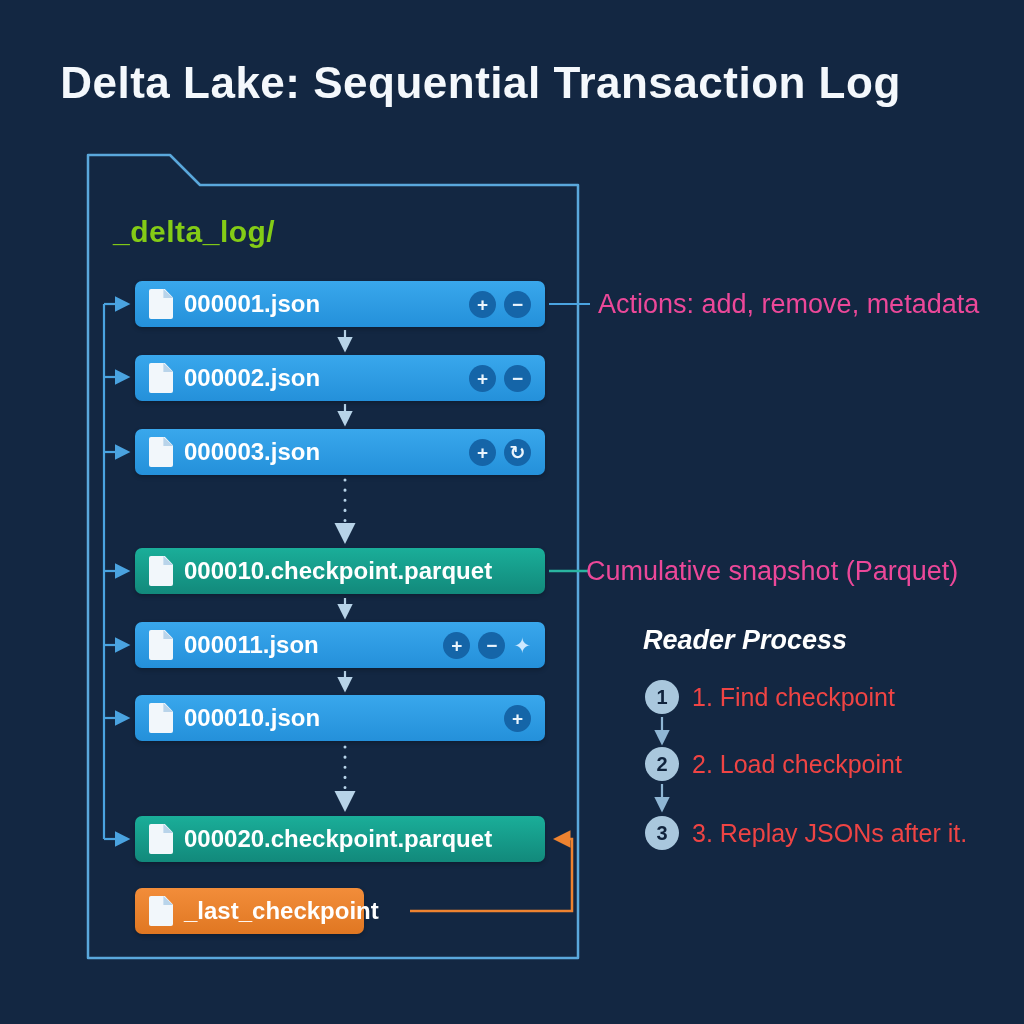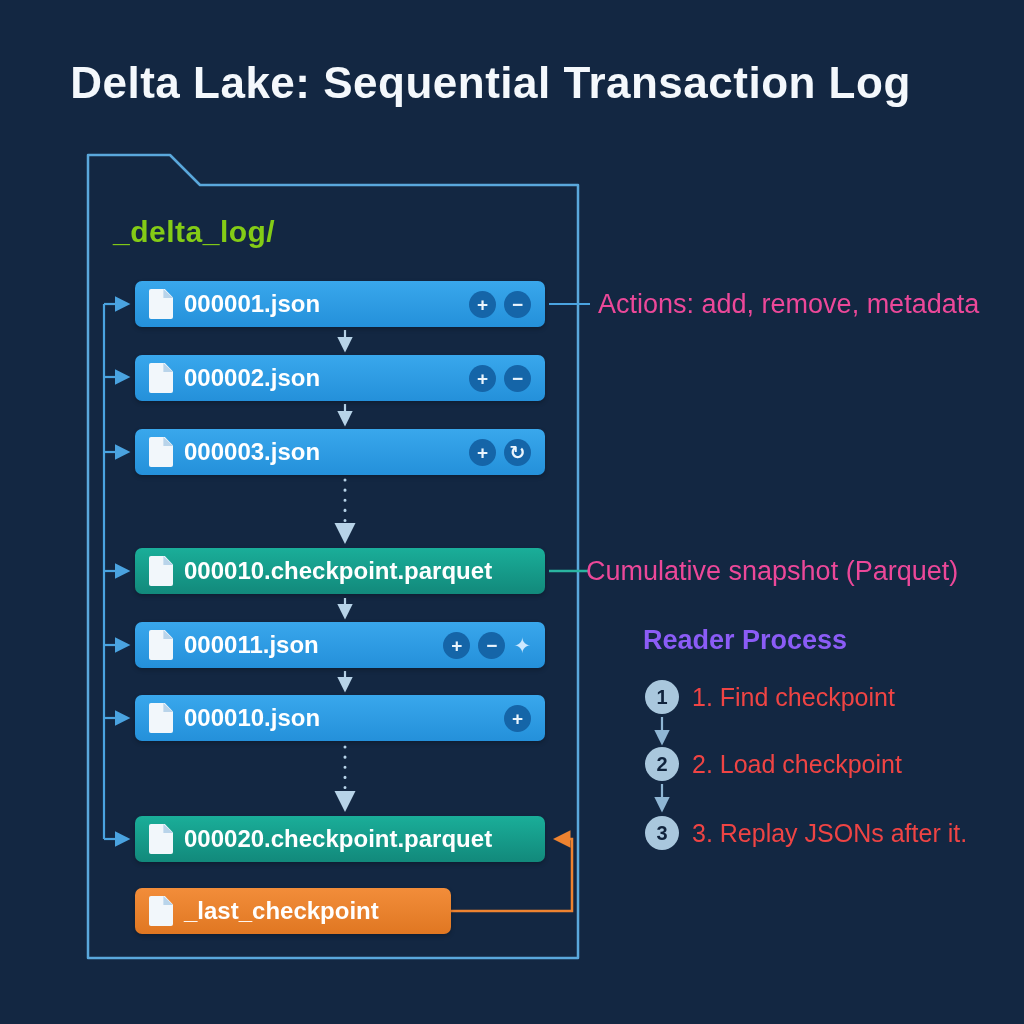--- a/index.html
+++ b/index.html
@@ -3,54 +3,54 @@
 <meta charset="utf-8">
 <style>
   html,body{margin:0;padding:0;background:#0d1e33;}
   #screen{
     position:relative;width:1024px;height:1024px;overflow:hidden;
     background:#132742;
     font-family:"Liberation Sans","DejaVu Sans",sans-serif;
   }
   .title{
     position:absolute;top:58px;left:0;width:961px;text-align:center;
-    font-size:44px;font-weight:700;color:#f4f8fc;letter-spacing:.5px;padding-left:10px;
+    font-size:44px;font-weight:700;color:#f4f8fc;letter-spacing:.5px;
   }
   svg.layer{position:absolute;left:0;top:0;pointer-events:none;}
   .folder-label{
     position:absolute;left:113px;top:215px;
     font-size:30px;font-weight:700;color:#84cc16;letter-spacing:.5px;
   }
   .bar{
     position:absolute;left:135px;width:410px;height:46px;border-radius:7px;
     display:flex;align-items:center;gap:11px;padding:0 14px;box-sizing:border-box;
     box-shadow:0 2px 4px rgba(0,0,0,.25);
   }
   .bar.json{background:linear-gradient(180deg,#39a7ec,#2490da);}
   .bar.checkpoint{background:linear-gradient(180deg,#1aae99,#12897b);}
-  .bar.pointer{background:linear-gradient(180deg,#f28d3a,#e07722);width:316px;}
+  .bar.pointer{background:linear-gradient(180deg,#f28d3a,#e07722);width:229px;}
   .bar-label{font-size:24px;font-weight:700;color:#ffffff;white-space:nowrap;}
   .file-icon{
     position:relative;width:24px;height:30px;flex-shrink:0;background:#f2f7fb;
     border-radius:2px;clip-path:polygon(0 0,66% 0,100% 28%,100% 100%,0 100%);
   }
   .file-icon::after{
     content:"";position:absolute;left:60%;top:0;width:40%;height:30%;
     background:#b9d4ea;clip-path:polygon(0 0,0 100%,100% 100%);
   }
   .op-icons{margin-left:auto;display:flex;align-items:center;gap:8px;}
   .op-circle{
     width:27px;height:27px;border-radius:50%;background:#1565a8;color:#eaf4fc;
     display:flex;align-items:center;justify-content:center;
     font-size:19px;font-weight:700;line-height:1;
   }
   .wand{color:#cde9ff;font-size:21px;line-height:1;}
   .annotation{position:absolute;color:#ec4899;font-size:27px;line-height:30px;white-space:nowrap;}
   .reader-title{
-    position:absolute;left:643px;top:625px;font-size:27px;font-weight:700;color:#8b5cf6;
+    position:absolute;left:643px;top:625px;font-size:27px;font-weight:700;color:#ffffff;font-style:italic;
   }
   .step-circle{
     position:absolute;left:645px;width:34px;height:34px;border-radius:50%;
     background:#a9c7dd;color:#10233c;font-size:20px;font-weight:700;
     display:flex;align-items:center;justify-content:center;
   }
   .step-label{
     position:absolute;left:692px;color:#ef4444;font-size:25px;line-height:34px;white-space:nowrap;
   }
 </style>

